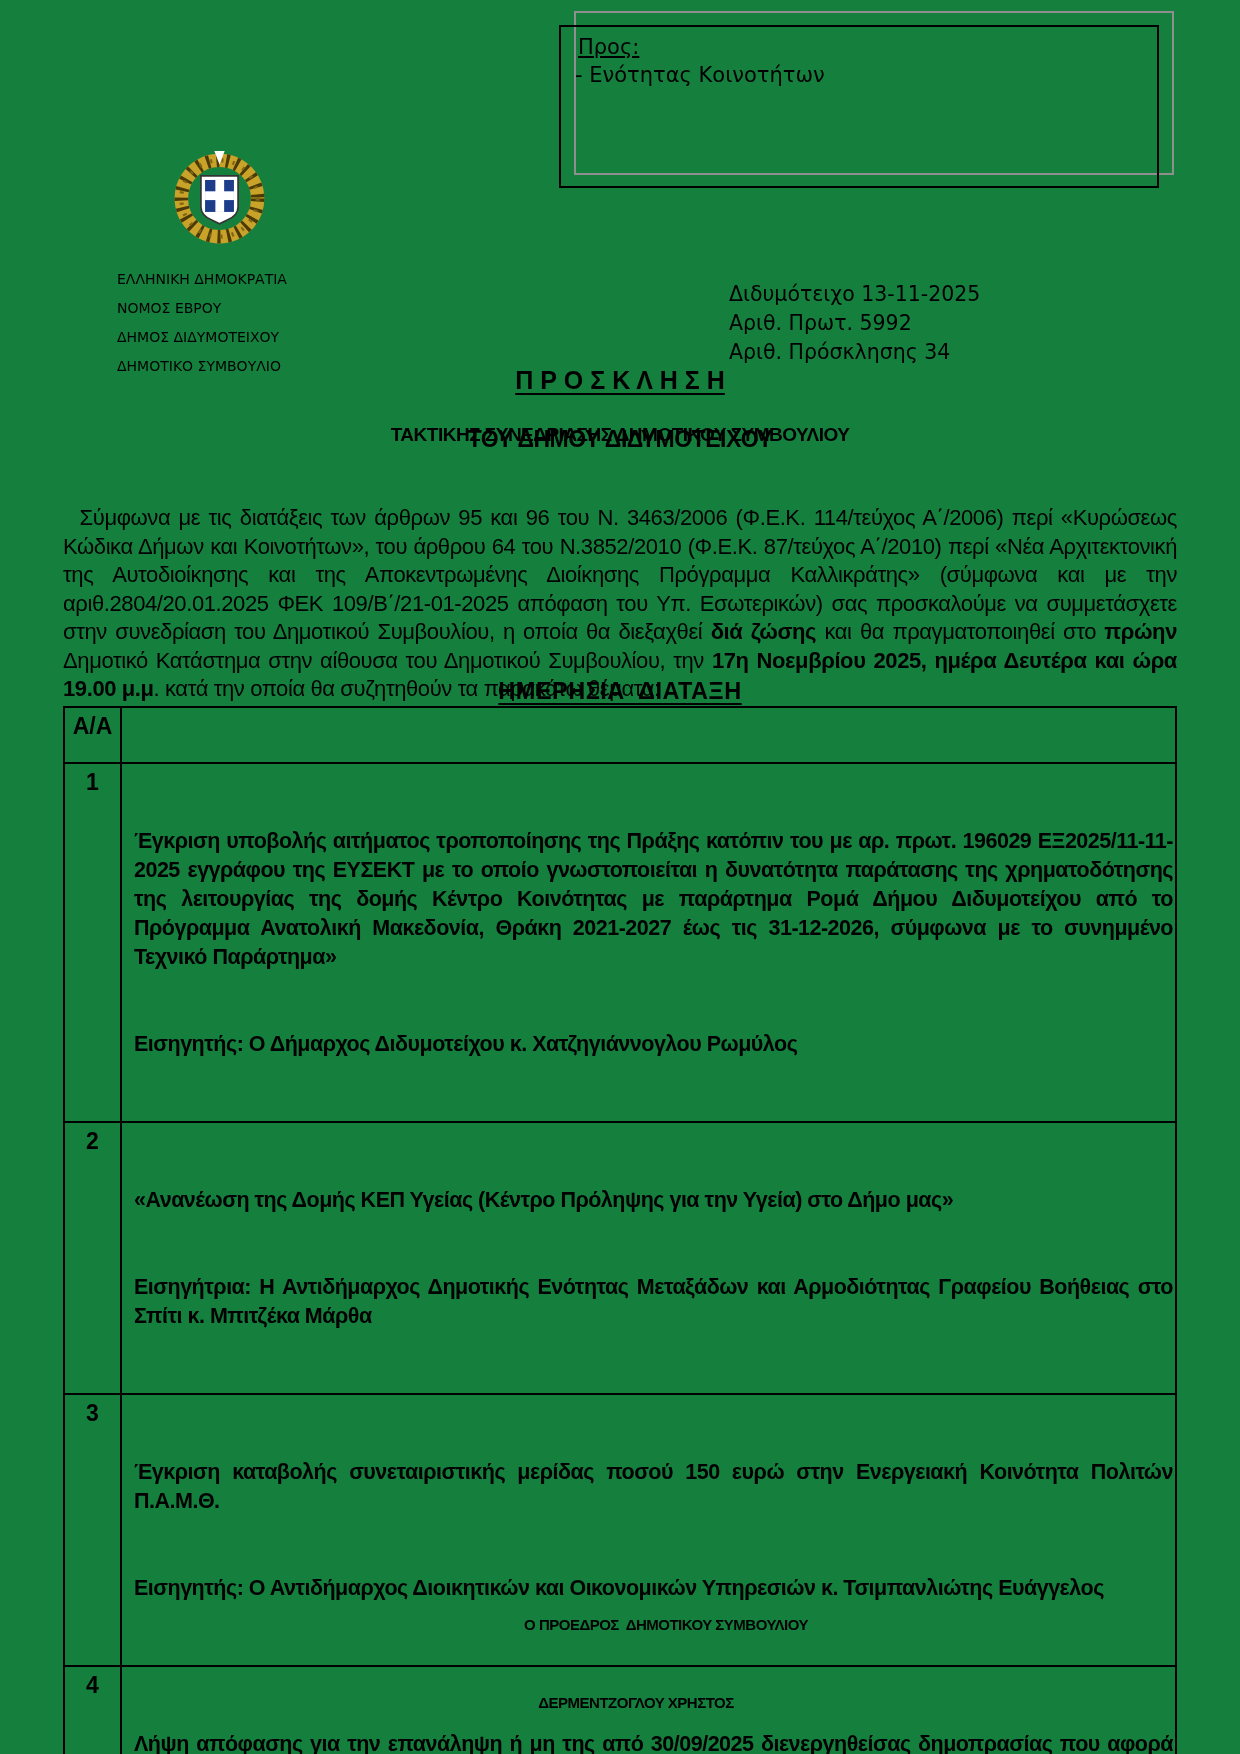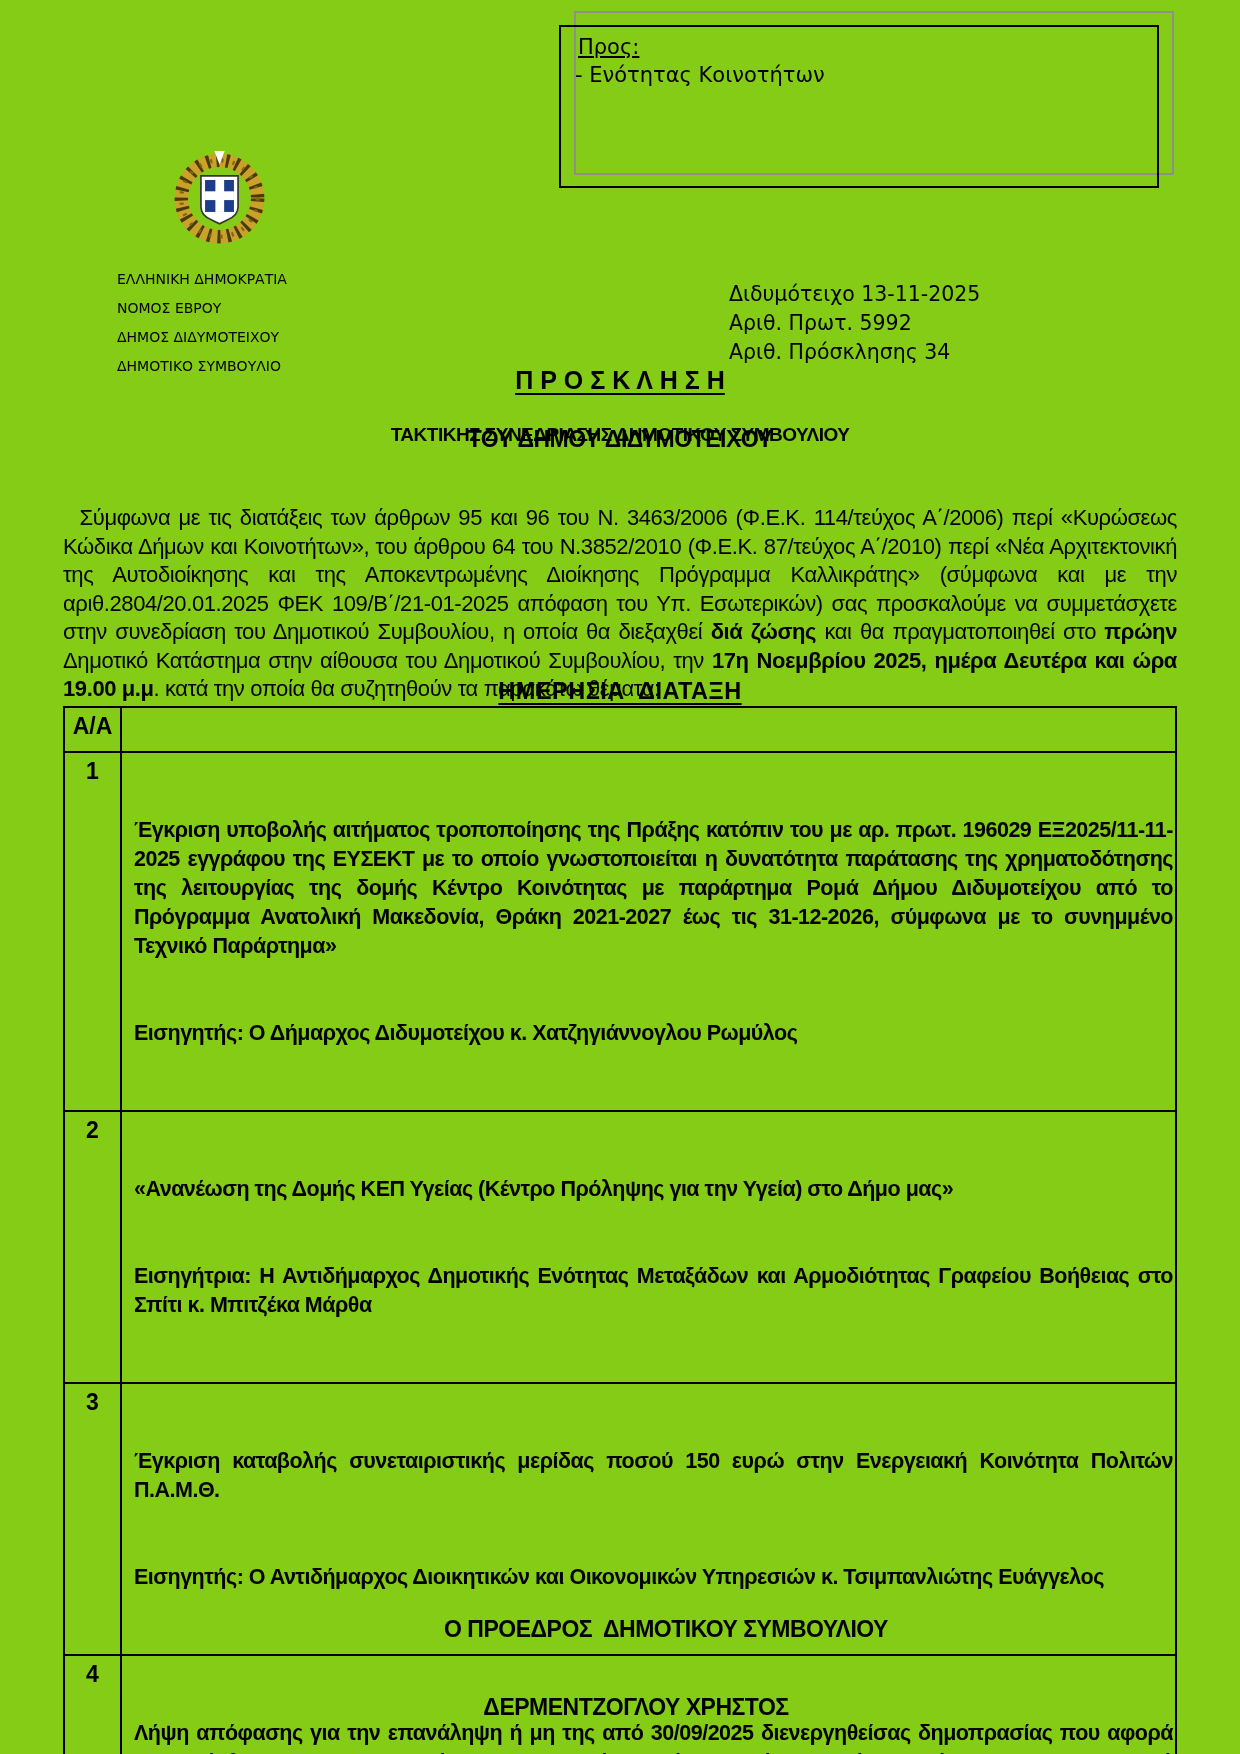--- a/index.html
+++ b/index.html
@@ -1,18 +1,18 @@
 <!DOCTYPE html>
 <html><head>
 <meta charset="utf-8">
 <style>
   * { margin:0; padding:0; box-sizing:border-box; }
   html,body { background:#ffffff; }
   #page {
-    position:relative; width:1240px; height:1754px; background:#84cc16;
+    position:relative; width:1240px; height:1754px; background:#15803d;
     font-family:"Liberation Sans", sans-serif; color:#000;
     overflow:hidden;
   }
   
   .box-gray {
     position:absolute; left:574px; top:11px; width:600px; height:164px;
     border:2px solid #8f8f8f;
   }
   .box-black {
     position:absolute; left:559px; top:25px; width:600px; height:163px;
@@ -54,29 +54,29 @@
   }
   table.agenda td { border:2px solid #000; vertical-align:top; }
   td.num {
     width:57px; text-align:center; font-weight:bold; font-size:23px; padding-top:5px;
   }
   td.body {
     padding:5px 2px 4px 12px;
     font-weight:bold; font-size:21.5px; line-height:29px; letter-spacing:-0.5px;
     text-align:justify; white-space:pre-wrap;
   }
-  tr.hdr td { height:45px; }
+  tr.hdr td { height:56px; }
   tbody tr:nth-child(1) td { height:203px; }
   tbody tr:nth-child(2) td { height:112px; }
   tbody tr:nth-child(3) td { height:124px; }
   tbody tr:nth-child(4) td { height:172px; }
   tbody tr:nth-child(5) td { height:215px; }
   .sig {
     position:absolute; left:63px; width:1134px; text-align:center; padding-left:72px;
-    font-weight:bold; font-size:23px; letter-spacing:-0.5px; white-space:pre-wrap;
+    font-weight:bold; font-size:15px; letter-spacing:-0.5px; white-space:pre-wrap;
   }
   .sig-role { top:1616px; }
   .sig-name { top:1694px;padding-left:12px; }
 </style>
 </head>
 <body>
 
 <div id="page">
 
   <div class="box-gray"></div>

